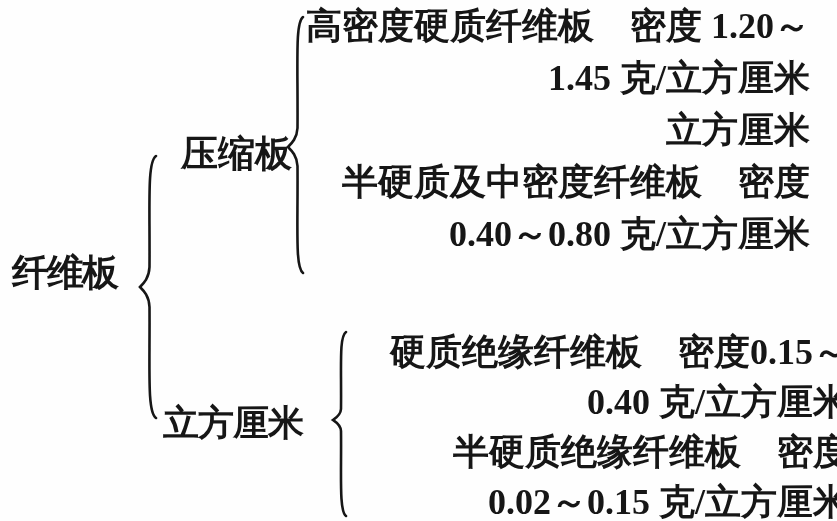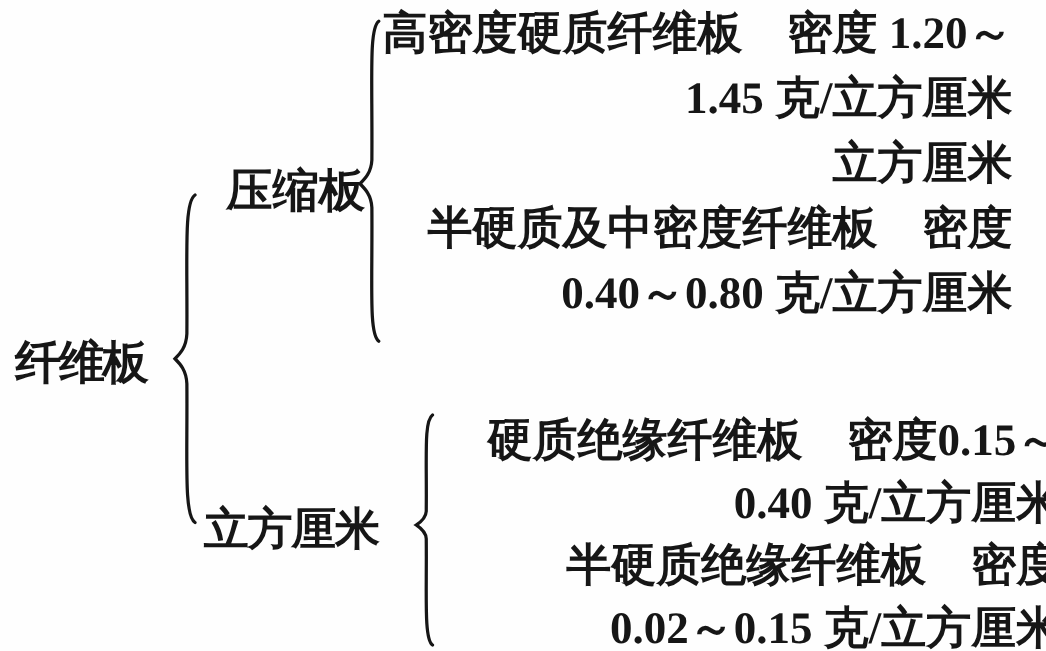--- a/index.html
+++ b/index.html
@@ -13,26 +13,25 @@
     height: 521px;
     background: #fefefe;
     overflow: hidden;
     font-family: "Liberation Serif", "DejaVu Serif", serif;
     color: #161616;
     font-weight: 600;
   }
   .abs { position: absolute; }
   .root-label {
     left: 12px;
-    top: 272px;
+    top: 252px;
     font-size: 37px;
     line-height: 42px;
     white-space: nowrap;
     letter-spacing: -2px;
-    font-family: Liberation Mono, monospace;
   }
   .group-label {
     font-size: 37px;
     line-height: 42px;
     white-space: nowrap;
   }
   .group-label.g1 { left: 148px; top: 133px; margin-left: 33px; }
   .group-label.g2 { left: 163px; top: 402px; font-size: 36px; letter-spacing: -1px; }
   .items {
     white-space: nowrap;

